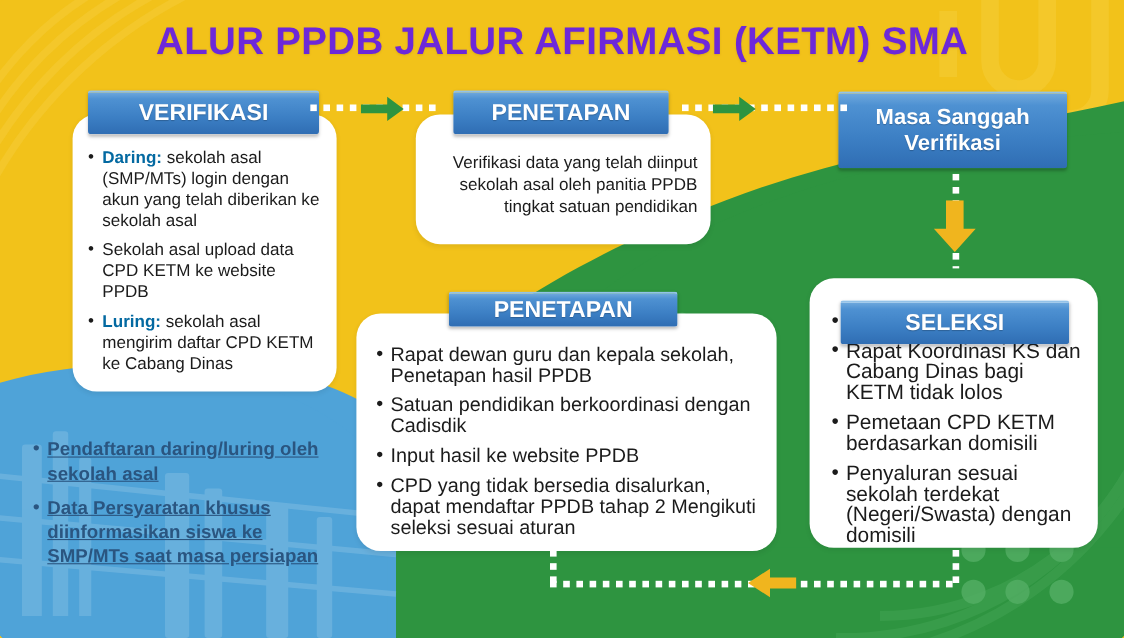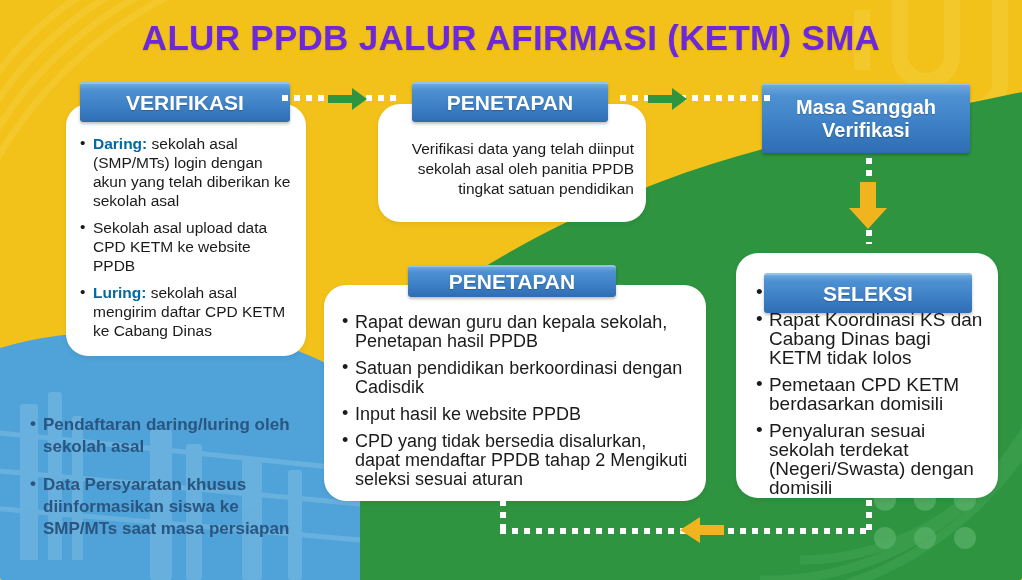--- a/index.html
+++ b/index.html
@@ -86,21 +86,21 @@
   
   .center-text { text-align: right; }
 
   
   .navy-text {
     position: absolute;
     color: #2a5580;
     font-weight: bold;
     z-index: 25;
   }
-  .navy-text p { margin: 16px 0 9px 0; }
+  .navy-text p { margin: 0 0 9px 0; text-decoration: underline; }
   .navy-text .bullet::before { color: #2a5580; }
   .dotline-h {
     position: absolute;
     height: 6px;
     background-image: linear-gradient(to right, #ffffff 0 6px, transparent 6px 12px);
     background-size: 12px 6px;
     background-repeat: repeat-x;
     z-index: 35;
   }
   .dotline-v {

